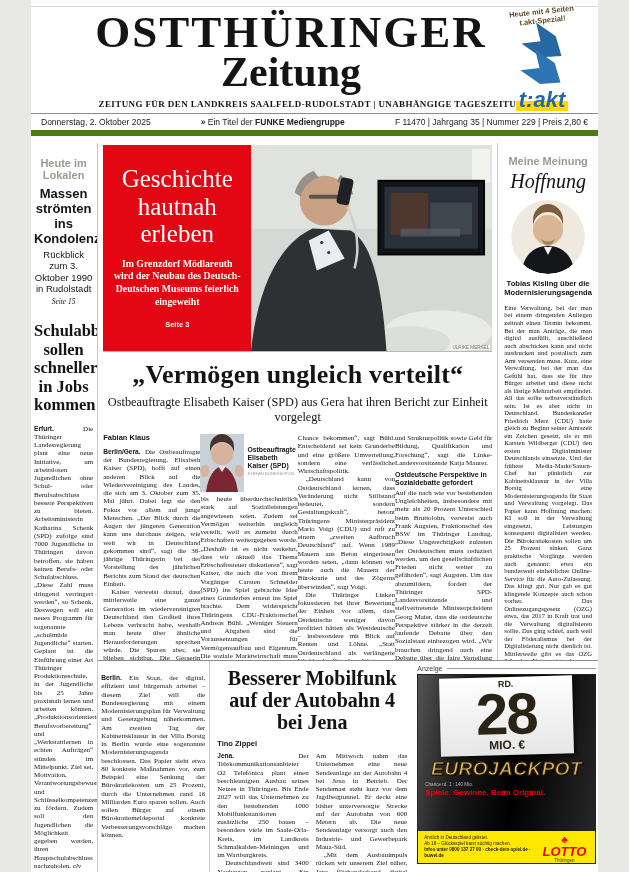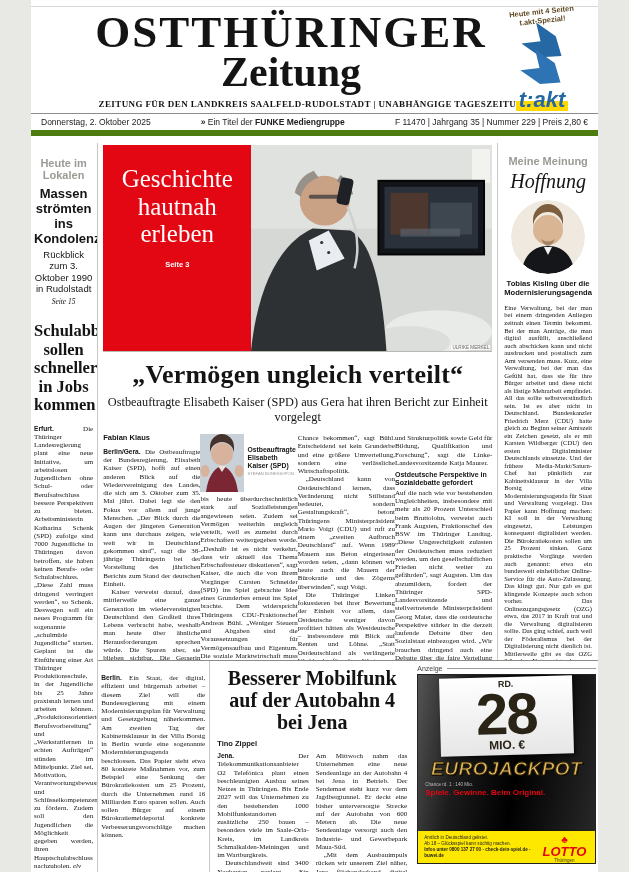--- a/index.html
+++ b/index.html
@@ -265,20 +265,21 @@
     <div class="mainreg">
       <div class="upper">
 
         <section class="centerarea">
 
           <div class="banner">
             <div class="banner-red">
               <div class="br-h">Geschichte</div>
               <div class="br-h">hautnah</div>
               <div class="br-h">erleben</div>
+              <div class="br-sub">Im Grenzdorf Mödlareuth wird der Neubau des Deutsch-Deutschen Museums feierlich eingeweiht</div>
               <div class="br-page">Seite 3</div>
             </div>
             <div class="banner-photo">
               <svg viewBox="0 0 242 207" preserveAspectRatio="none">
                 <rect width="242" height="207" fill="#d6d8d5"></rect>
                 <rect width="242" height="84" fill="#e0e2df"></rect>
                 <rect x="222" y="4" width="18" height="34" fill="#f2f2ef"></rect>
                 <rect x="128" y="36" width="106" height="74" fill="#111418" stroke="#060607" stroke-width="2"></rect>
                 <rect x="134" y="42" width="94" height="62" fill="#2a313a"></rect>
                 <rect x="140" y="48" width="38" height="42" fill="#55382e" opacity="0.85"></rect>

